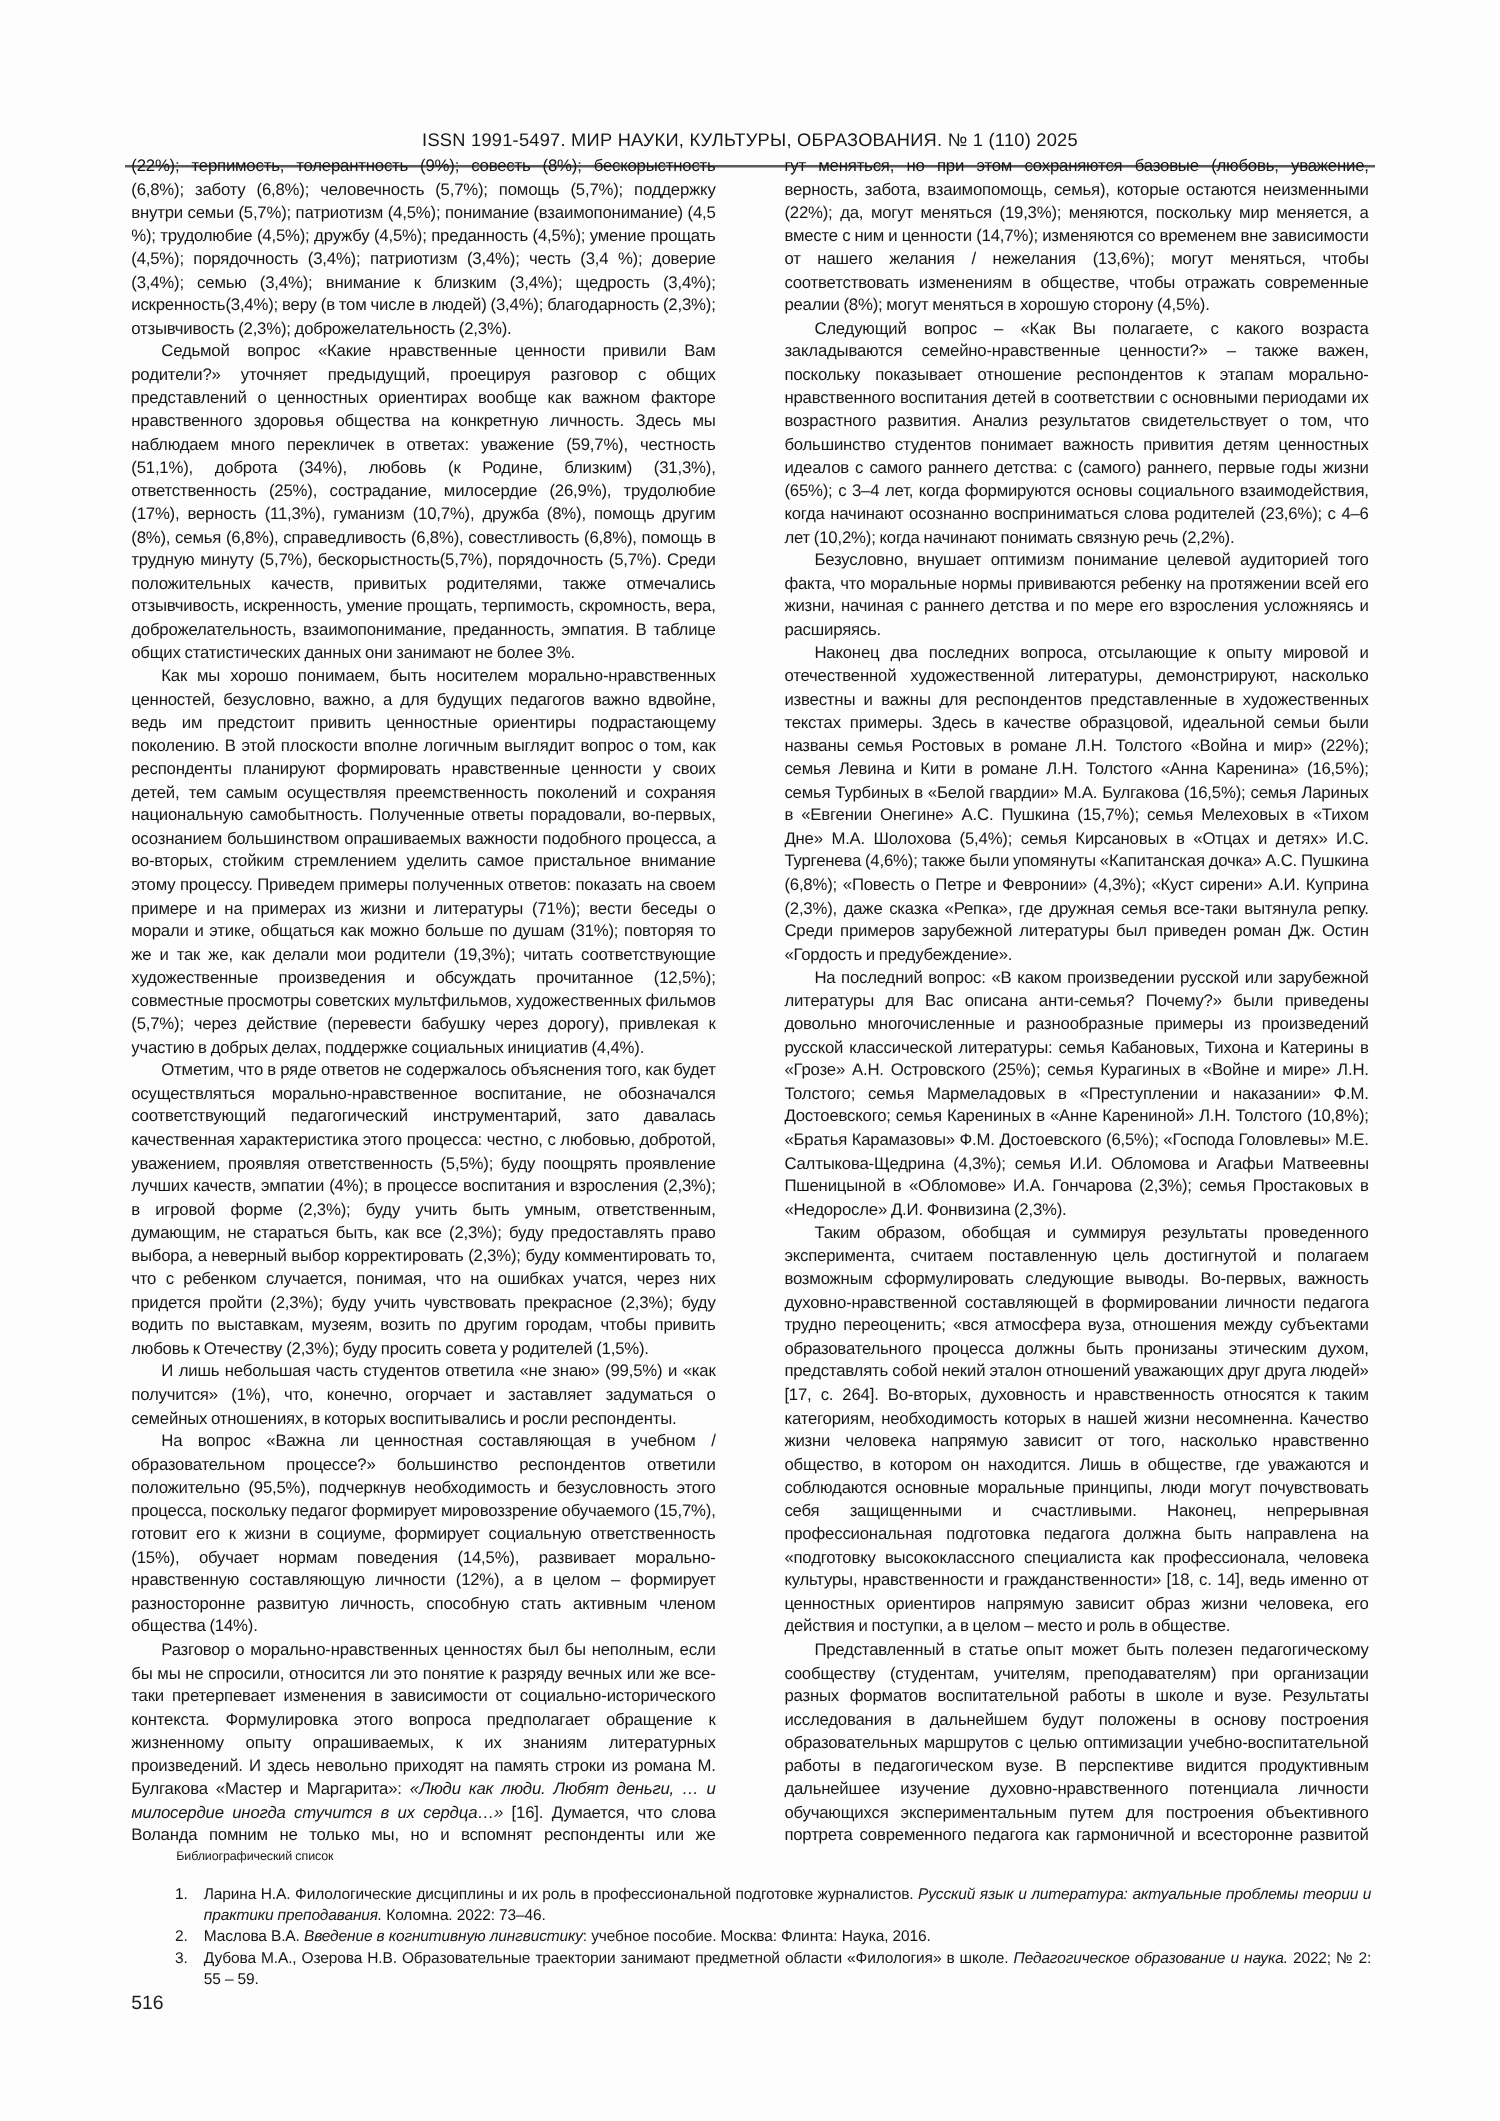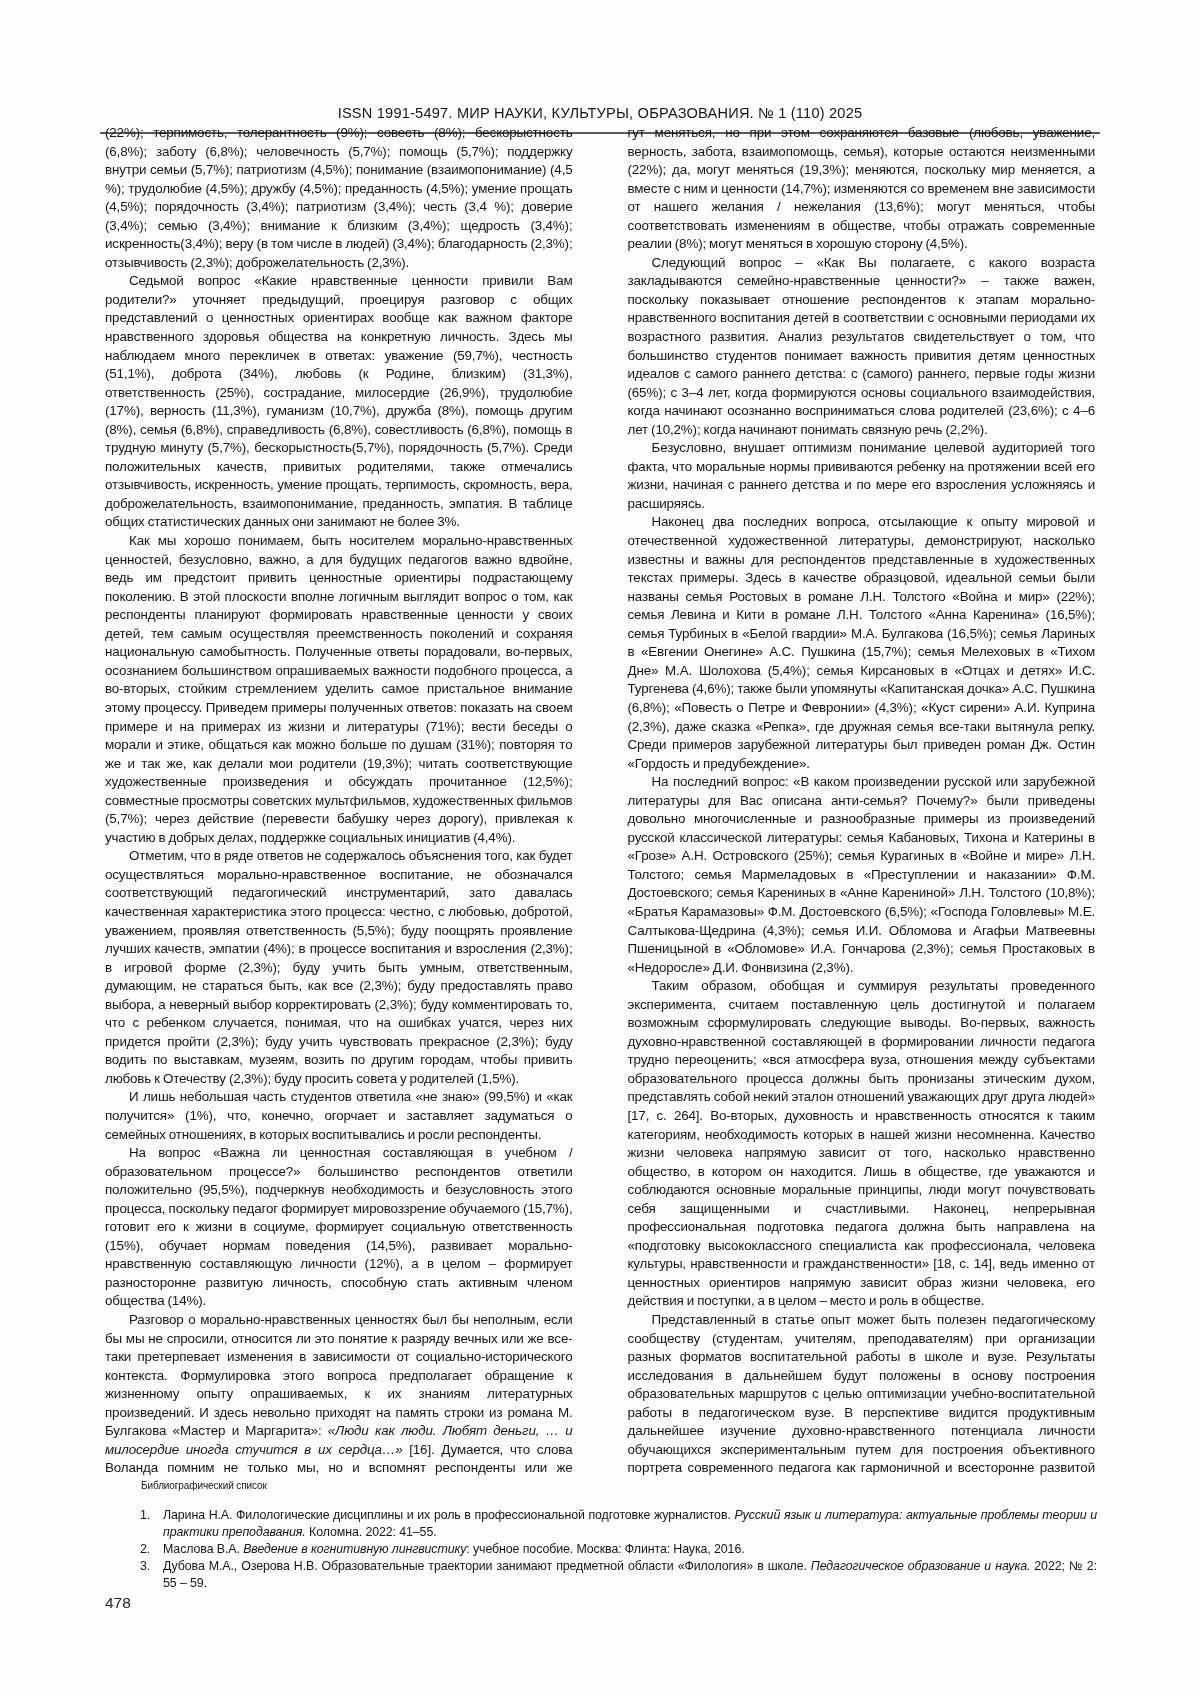--- a/index.html
+++ b/index.html
@@ -104,27 +104,27 @@
       <p>На последний вопрос: «В каком произведении русской или зарубежной литературы для Вас описана анти-семья? Почему?» были приведены довольно многочисленные и разнообразные примеры из произведений русской классической литературы: семья Кабановых, Тихона и Катерины в «Грозе» А.Н. Островского (25%); семья Курагиных в «Войне и мире» Л.Н. Толстого; семья Мармеладовых в «Преступлении и наказании» Ф.М. Достоевского; семья Карениных в «Анне Карениной» Л.Н. Толстого (10,8%); «Братья Карамазовы» Ф.М. Достоевского (6,5%); «Господа Головлевы» М.Е. Салтыкова-Щедрина (4,3%); семья И.И. Обломова и Агафьи Матвеевны Пшеницыной в «Обломове» И.А. Гончарова (2,3%); семья Простаковых в «Недоросле» Д.И. Фонвизина (2,3%).</p>
       <p>Таким образом, обобщая и суммируя результаты проведенного эксперимента, считаем поставленную цель достигнутой и полагаем возможным сформулировать следующие выводы. Во-первых, важность духовно-нравственной составляющей в формировании личности педагога трудно переоценить; «вся атмосфера вуза, отношения между субъектами образовательного процесса должны быть пронизаны этическим духом, представлять собой некий эталон отношений уважающих друг друга людей» [17, с. 264]. Во-вторых, духовность и нравственность относятся к таким категориям, необходимость которых в нашей жизни несомненна. Качество жизни человека напрямую зависит от того, насколько нравственно общество, в котором он находится. Лишь в обществе, где уважаются и соблюдаются основные моральные принципы, люди могут почувствовать себя защищенными и счастливыми. Наконец, непрерывная профессиональная подготовка педагога должна быть направлена на «подготовку высококлассного специалиста как профессионала, человека культуры, нравственности и гражданственности» [18, с. 14], ведь именно от ценностных ориентиров напрямую зависит образ жизни человека, его действия и поступки, а в целом – место и роль в обществе.</p>
       <p>Представленный в статье опыт может быть полезен педагогическому сообществу (студентам, учителям, преподавателям) при организации разных форматов воспитательной работы в школе и вузе. Результаты исследования в дальнейшем будут положены в основу построения образовательных маршрутов с целью оптимизации учебно-воспитательной работы в педагогическом вузе. В перспективе видится продуктивным дальнейшее изучение духовно-нравственного потенциала личности обучающихся экспериментальным путем для построения объективного портрета современного педагога как гармоничной и всесторонне развитой личности.</p>
     </div>
   </main>
 
   <section class="biblio">
     <div class="biblio-heading">Библиографический список</div>
     <div class="biblio-item">
       <span class="bnum">1.</span>
-      <span class="btext"><span>Ларина Н.А. Филологические дисциплины и их роль в профессиональной подготовке журналистов. </span><em>Русский язык и литература: актуальные проблемы теории и практики преподавания.</em><span> Коломна. 2022: 41–55.</span></span>
+      <span class="btext"><span>Ларина Н.А. Филологические дисциплины и их роль в профессиональной подготовке журналистов. </span><em>Русский язык и литература: актуальные проблемы теории и практики преподавания.</em><span> Коломна. 2022: 73–46.</span></span>
     </div>
     <div class="biblio-item">
       <span class="bnum">2.</span>
       <span class="btext"><span>Маслова В.А. </span><em>Введение в когнитивную лингвистику</em><span>: учебное пособие. Москва: Флинта: Наука, 2016.</span></span>
     </div>
     <div class="biblio-item">
       <span class="bnum">3.</span>
       <span class="btext"><span>Дубова М.А., Озерова Н.В. Образовательные траектории занимают предметной области «Филология» в школе. </span><em>Педагогическое образование и наука.</em><span> 2022; № 2: 55 – 59.</span></span>
     </div>
   </section>
 
-  <div class="page-number">478</div>
+  <div class="page-number">516</div>
 
 </div>
 
 </body></html>

